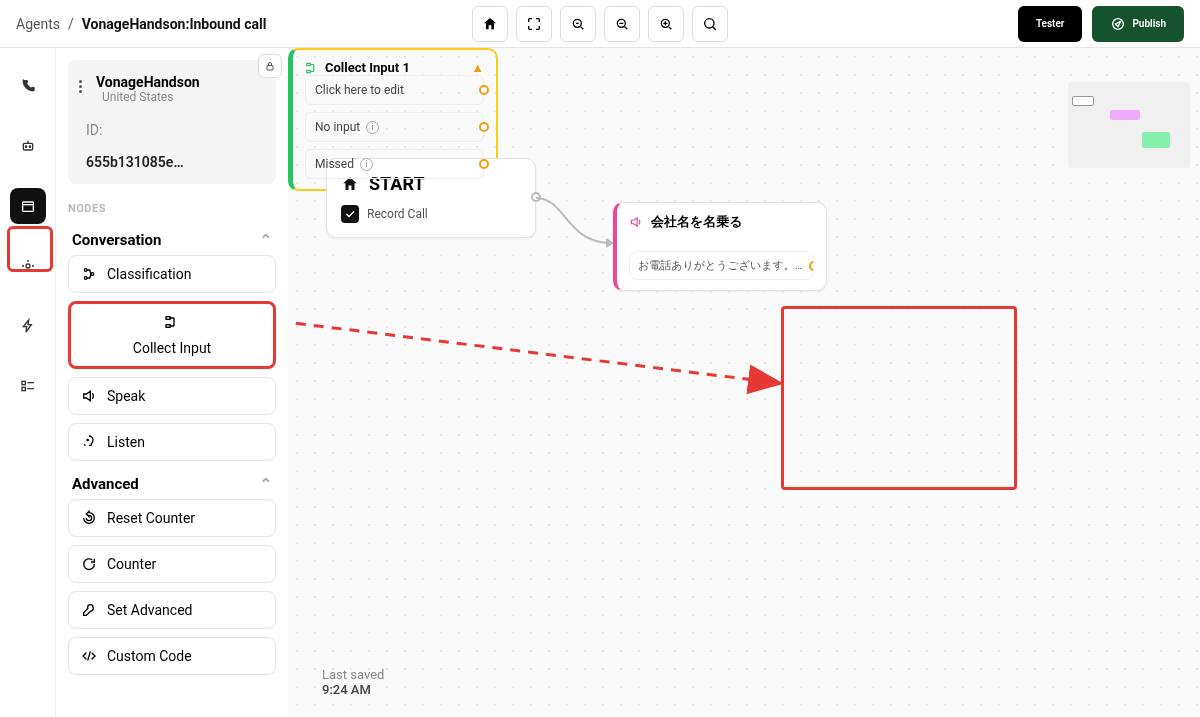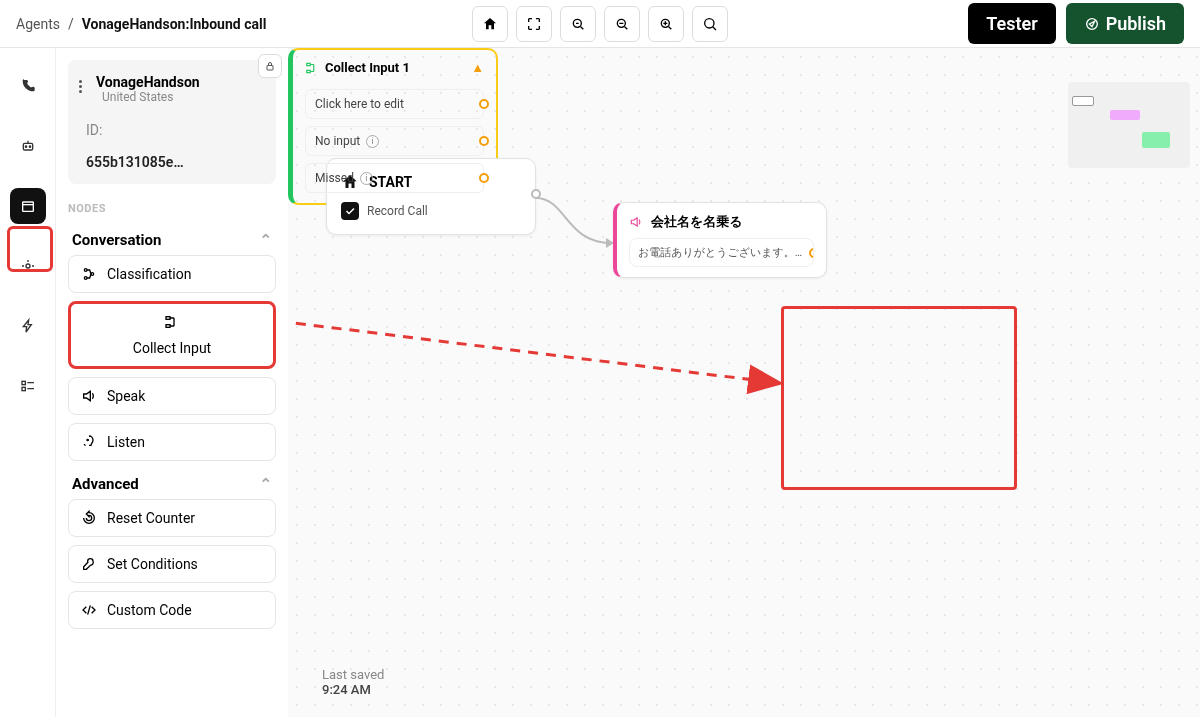--- a/index.html
+++ b/index.html
@@ -4,21 +4,21 @@
 <style>
 * { box-sizing: border-box; margin: 0; padding: 0; font-family: -apple-system, BlinkMacSystemFont, 'Segoe UI', Roboto, sans-serif; }
 body { background: #fff; width: 1200px; height: 717px; overflow: hidden; position: relative; }
 
 .topbar { height: 48px; border-bottom: 1px solid #e5e5e5; display: flex; align-items: center; padding: 0 16px; justify-content: space-between; }
 .breadcrumb { display: flex; align-items: center; gap: 8px; font-size: 14px; color: #555; }
 .breadcrumb .current { font-weight: 700; color: #111; }
 .topbar-center { display: flex; gap: 8px; position: absolute; left: 50%; transform: translateX(-50%); }
 .icon-btn { width: 36px; height: 36px; border: 1px solid #ddd; border-radius: 6px; background: #fff; display: flex; align-items: center; justify-content: center; cursor: pointer; }
 .topbar-right { display: flex; gap: 10px; }
-.btn { padding: 10px 18px; border-radius: 6px; font-size: 18px; font-weight: 600; border: none; cursor: pointer; display: flex; align-items: center; gap: 6px; }
+.btn { padding: 10px 18px; border-radius: 6px; font-size: 10px; font-weight: 600; border: none; cursor: pointer; display: flex; align-items: center; gap: 6px; }
 .btn-dark { background: #000; color: #fff; }
 .btn-purple { background: #14532d; color: #fff; }
 
 .main { display: flex; height: calc(100% - 48px); }
 
 .leftrail { width: 56px; border-right: 1px solid #eee; display: flex; flex-direction: column; align-items: center; padding-top: 20px; gap: 24px; }
 .rail-item { width: 36px; height: 36px; display: flex; align-items: center; justify-content: center; border-radius: 8px; cursor: pointer; color: #333; }
 .rail-item.active { background: #111; color: #fff; }
 .rail-highlight { position: absolute; left: 7px; top: 226px; width: 46px; height: 46px; border: 3px solid #e53935; border-radius: 6px; pointer-events: none; }
 
@@ -35,32 +35,32 @@
 
 .section-label { font-size: 11px; font-weight: 700; letter-spacing: 0.5px; color: #bbb; text-transform: uppercase; margin: 6px 0 10px; }
 .section-head { display: flex; justify-content: space-between; align-items: center; padding: 6px 4px; font-weight: 700; font-size: 15px; cursor: pointer; }
 .node-item { border: 1px solid #e5e5e5; border-radius: 8px; padding: 10px 12px; margin-bottom: 8px; display: flex; align-items: center; gap: 10px; font-size: 14px; cursor: pointer; background: #fff; }
 .node-highlight { border: 3px solid #e53935 !important; flex-direction: column; }
 
 .canvas { flex: 1; position: relative; background: #fafafa; background-image: radial-gradient(#e8e8e8 1px, transparent 1px); background-size: 18px 18px; overflow: hidden; }
 
 .node { position: absolute; background: #fff; border: 1px solid #e2e2e2; border-radius: 10px; box-shadow: 0 1px 3px rgba(0,0,0,0.06); }
 .start-node { left: 38px; top: 110px; width: 210px; padding: 14px; }
-.start-node .head { display: flex; align-items: center; gap: 10px; font-weight: 700; font-size: 14px; margin-bottom: 10px; }
+.start-node .head { display: flex; align-items: center; gap: 10px; font-weight: 700; font-size: 18px; margin-bottom: 10px; }
 .start-node .row { display: flex; align-items: center; gap: 8px; font-size: 12px; color: #555; margin-top: 11px; }
 .chk { width: 18px; height: 18px; background: #111; border-radius: 4px; display: flex; align-items: center; justify-content: center; }
 .chk svg { stroke: #fff; }
 
 .speak-node { left: 325px; top: 154px; width: 214px; border-left: 4px solid #ec4899; padding: 10px 12px; }
-.speak-node .head { display: flex; align-items: center; gap: 8px; font-weight: 700; font-size: 13px; margin-bottom: 7px; }
+.speak-node .head { display: flex; align-items: center; gap: 8px; font-weight: 700; font-size: 13px; margin-bottom: 20px; }
 .speak-node .msg { border: 1px solid #eee; border-radius: 8px; padding: 6px 8px; font-size: 11px; color: #555; position: relative; white-space: nowrap; overflow: hidden; text-overflow: ellipsis; }
 .port { position: absolute; width: 10px; height: 10px; border: 2px solid #f59e0b; background: #fff; border-radius: 50%; right: -6px; top: 50%; transform: translateY(-50%); }
 
 .collect-node { left: 505px; top: 271px; width: 210px; border: 2px solid #facc15; border-left: 5px solid #22c55e; border-radius: 10px; padding: 10px 12px; }
-.collect-node .head { display: flex; align-items: center; gap: 8px; font-weight: 700; font-size: 13px; margin-bottom: 14px; justify-content: space-between; }
+.collect-node .head { display: flex; align-items: center; gap: 8px; font-weight: 700; font-size: 13px; margin-bottom: 0; justify-content: space-between; }
 .collect-node .row-item { border: 1px solid #eee; border-radius: 6px; padding: 7px 9px; font-size: 12px; color: #444; position: relative; margin-bottom: 7px; display: flex; align-items: center; gap: 6px; }
 .warn-tri { color: #f59e0b; }
 .info-circ { width: 13px; height: 13px; border: 1px solid #aaa; border-radius: 50%; display: inline-flex; align-items: center; justify-content: center; font-size: 9px; color: #888; }
 .collect-highlight { position: absolute; left: 493px; top: 258px; width: 236px; height: 184px; border: 3px solid #e53935; border-radius: 4px; pointer-events: none; }
 
 .dashed-arrow { position: absolute; left: -10px; top: 265px; width: 520px; height: 90px; pointer-events: none; }
 
 .minimap { position: absolute; right: 10px; top: 34px; width: 122px; height: 86px; background: #f0f0f0; border-radius: 4px; }
 .mm-box { position: absolute; border-radius: 2px; }
 
@@ -232,23 +232,29 @@
       <span class="chev">⌃</span>
     </div>
     <div class="node-item">
       <svg class="ico" viewBox="0 0 24 24">
           <path d="M4 12a8 8 0 108-8V2L8 6l4 4V8a4 4 0 11-4 4"></path>
         </svg>
       <span>Reset Counter</span>
     </div>
     <div class="node-item">
       <svg class="ico" viewBox="0 0 24 24">
+          <path d="M20 12a8 8 0 11-3-6M20 4v5h-5"></path>
+        </svg>
+      <span>Counter</span>
+    </div>
+    <div class="node-item">
+      <svg class="ico" viewBox="0 0 24 24">
           <path d="M14 4a4 4 0 00-4 4 4 4 0 00.3 1.5L4 16v4h4l6.5-6.3A4 4 0 0018 8a4 4 0 00-4-4z"></path>
         </svg>
-      <span>Set Conditions</span>
+      <span>Set Advanced</span>
     </div>
     <div class="node-item">
       <svg class="ico" viewBox="0 0 24 24">
           <path d="M8 7l-5 5 5 5M16 7l5 5-5 5M14 5l-4 14"></path>
         </svg>
       <span>Custom Code</span>
     </div>
   </div>
 
   <div class="canvas">

